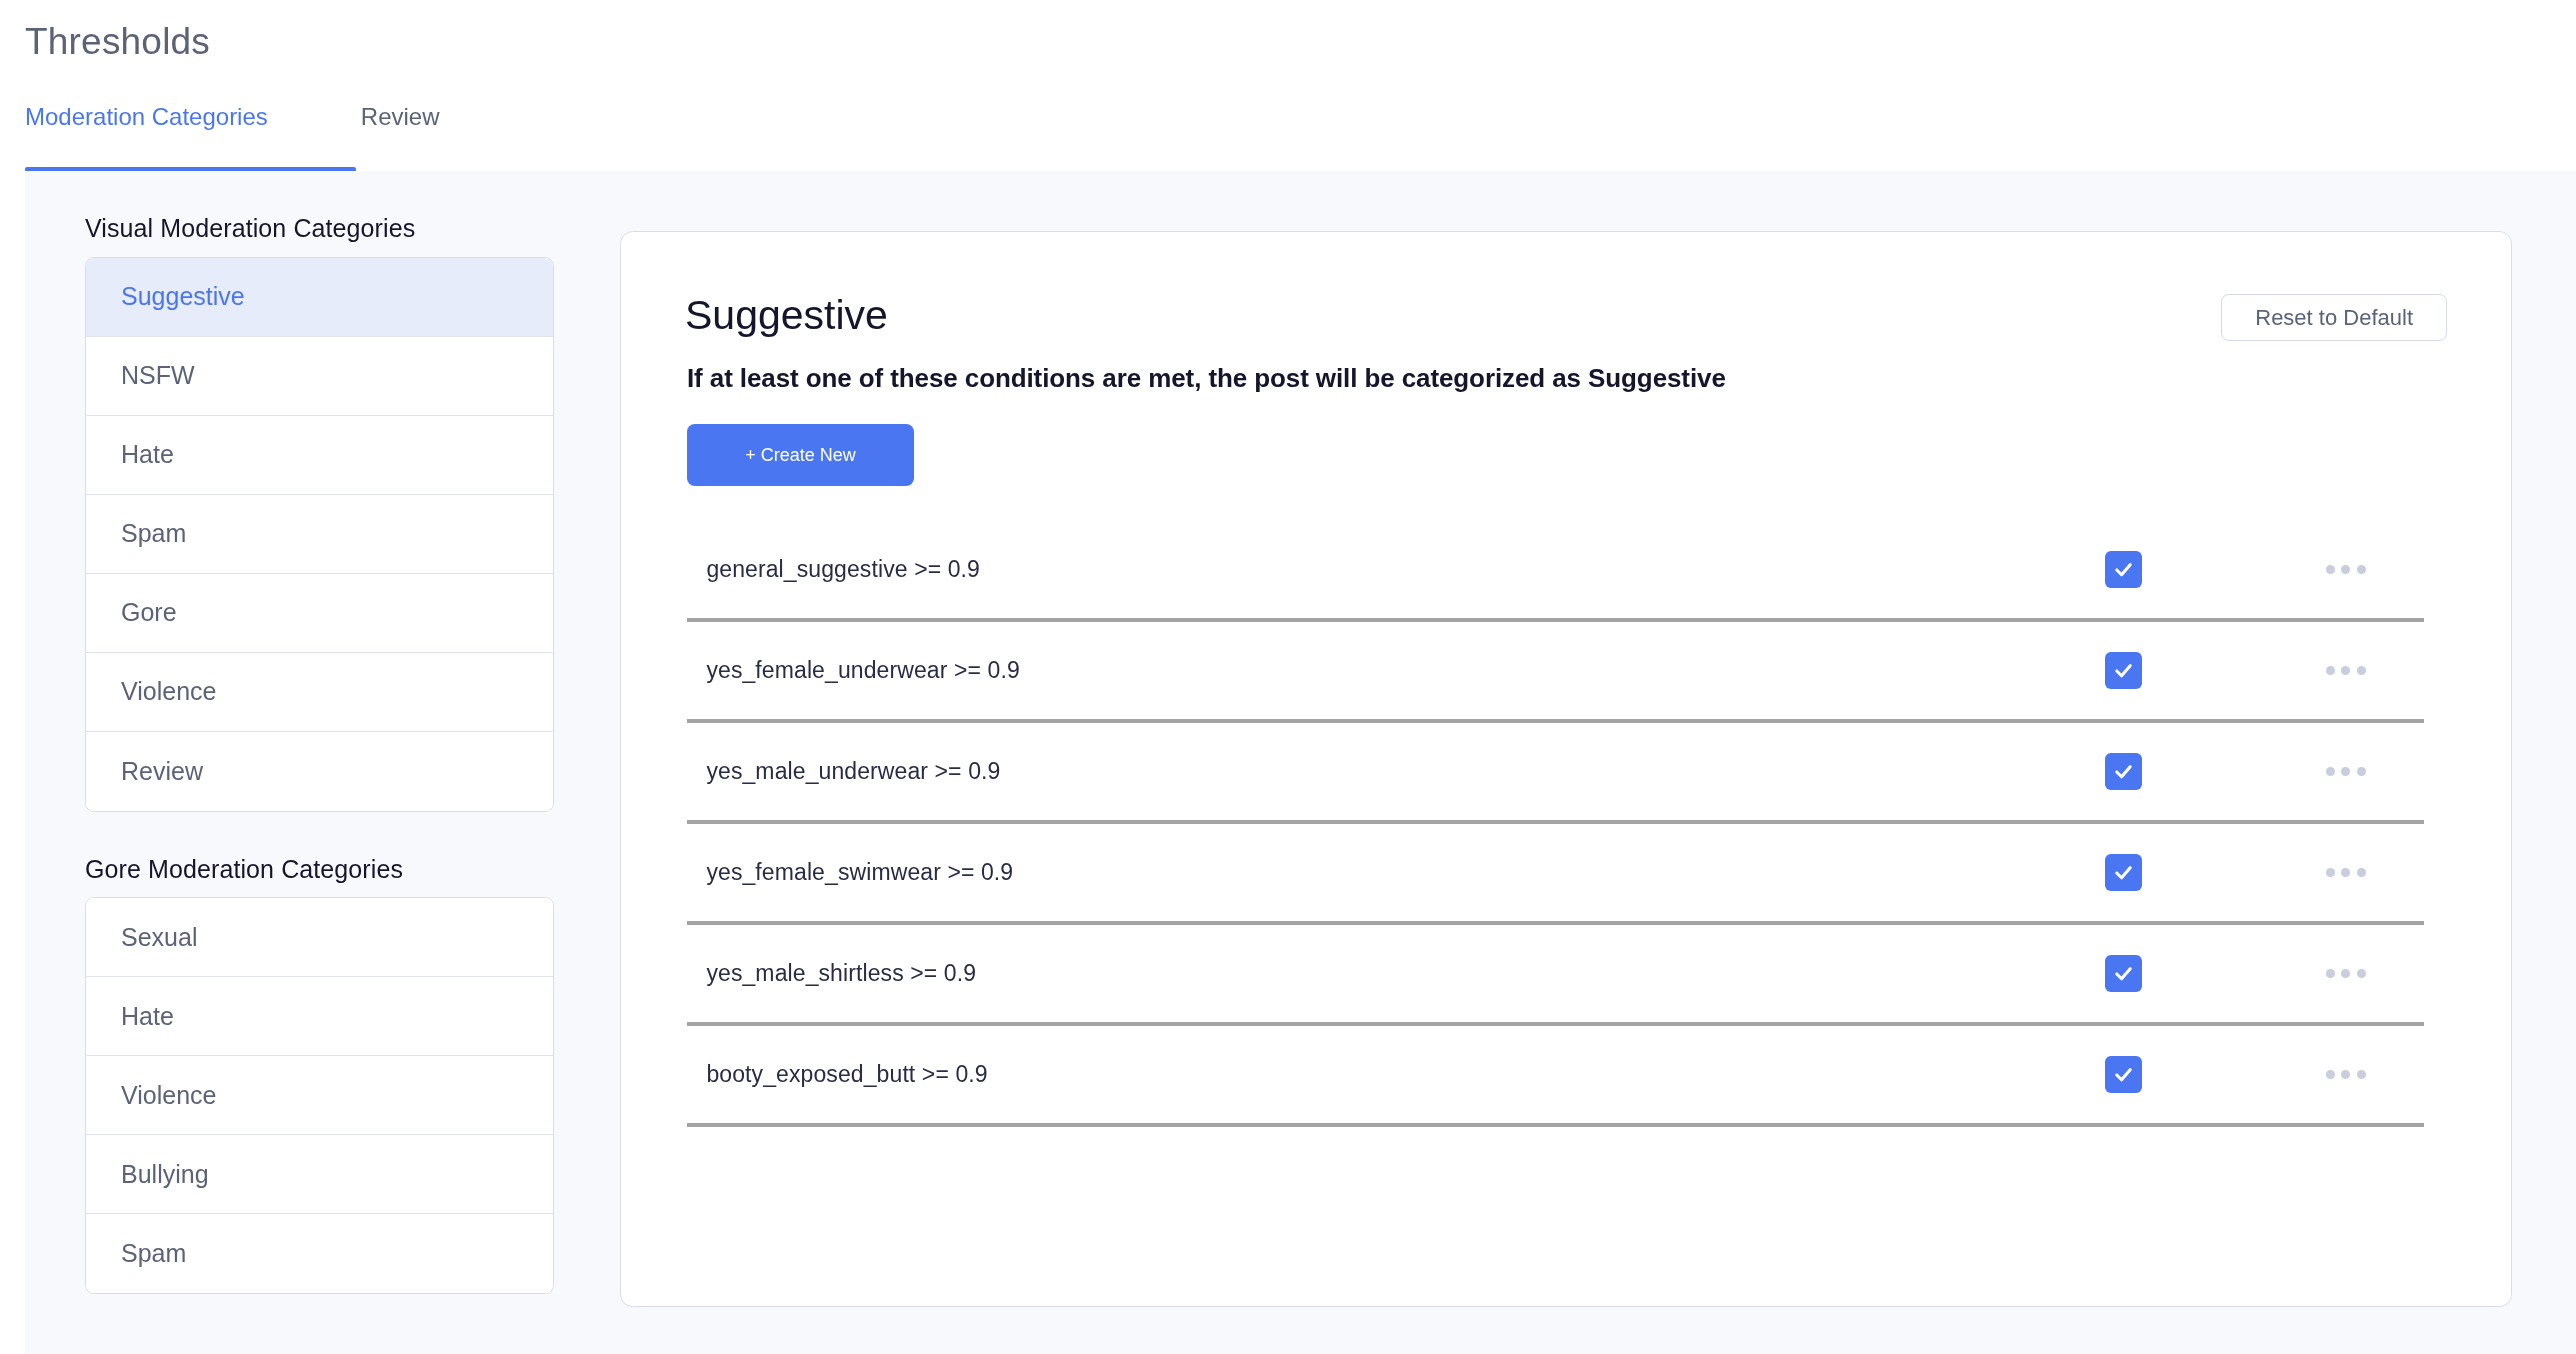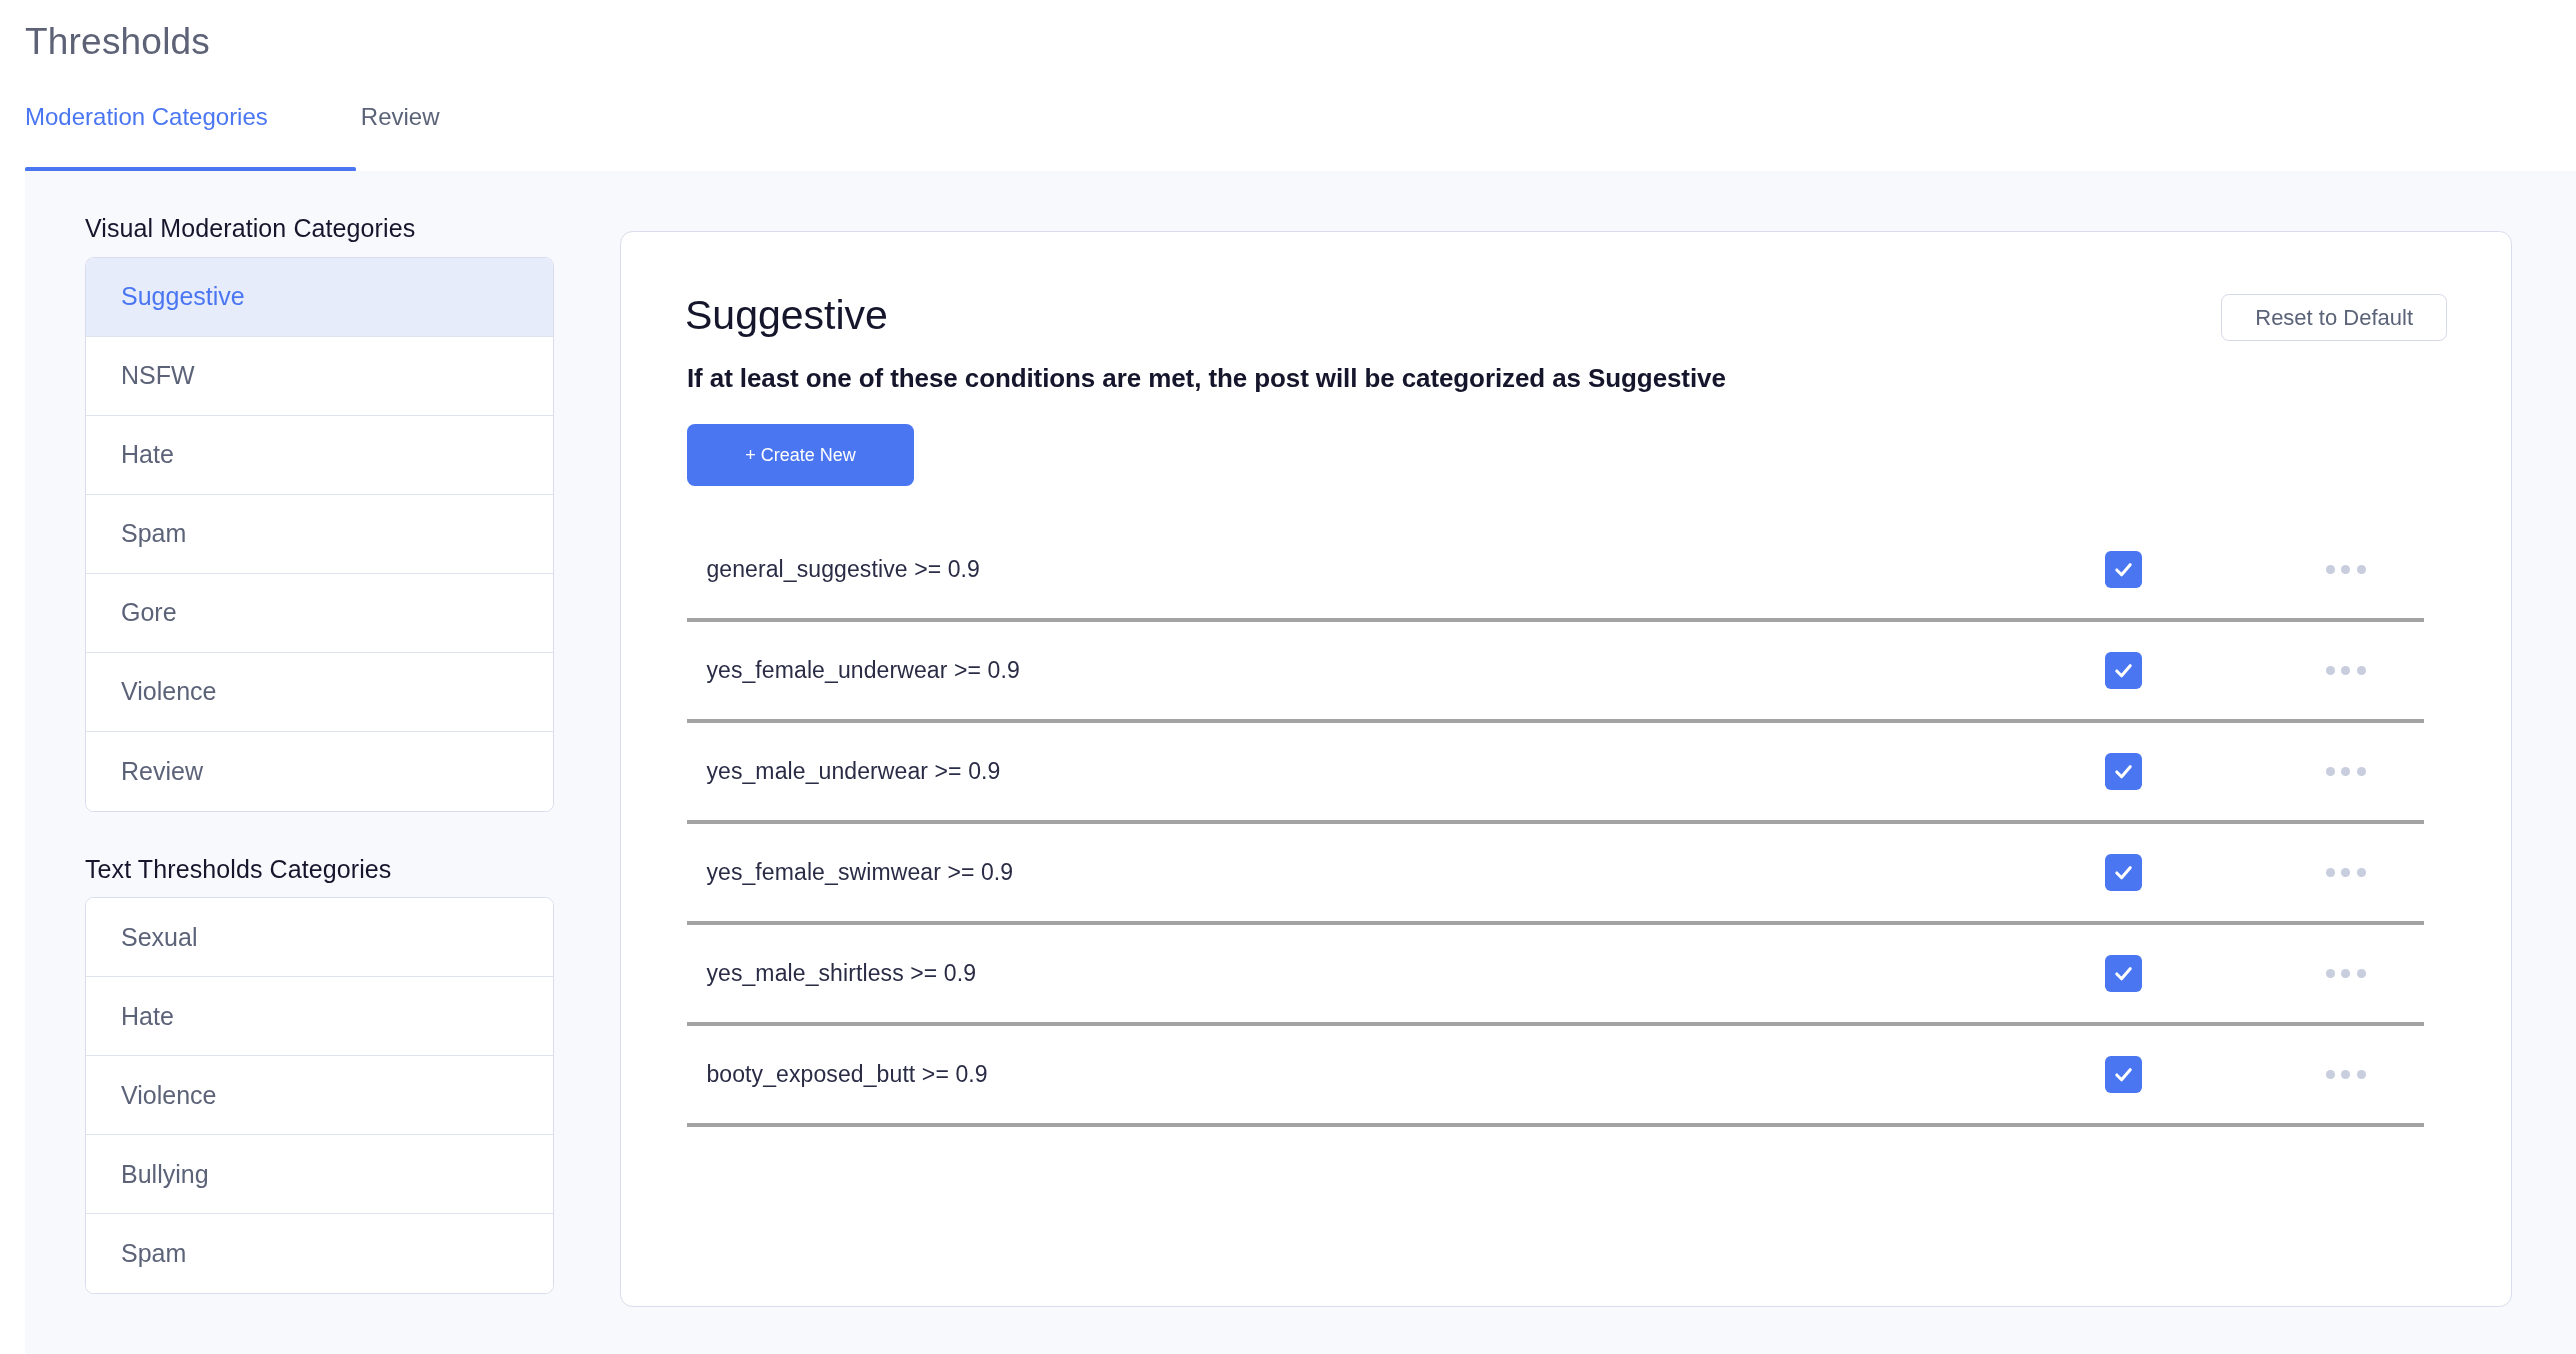--- a/index.html
+++ b/index.html
@@ -317,21 +317,21 @@
           <span>Gore</span>
         </div>
         <div class="side-item">
           <span>Violence</span>
         </div>
         <div class="side-item">
           <span>Review</span>
         </div>
       </div>
 
-      <div class="side-heading">Text Thresholds Categories</div>
+      <div class="side-heading">Gore Moderation Categories</div>
 
       <div class="side-list">
         <div class="side-item">
           <span>Sexual</span>
         </div>
         <div class="side-item">
           <span>Hate</span>
         </div>
         <div class="side-item">
           <span>Violence</span>

